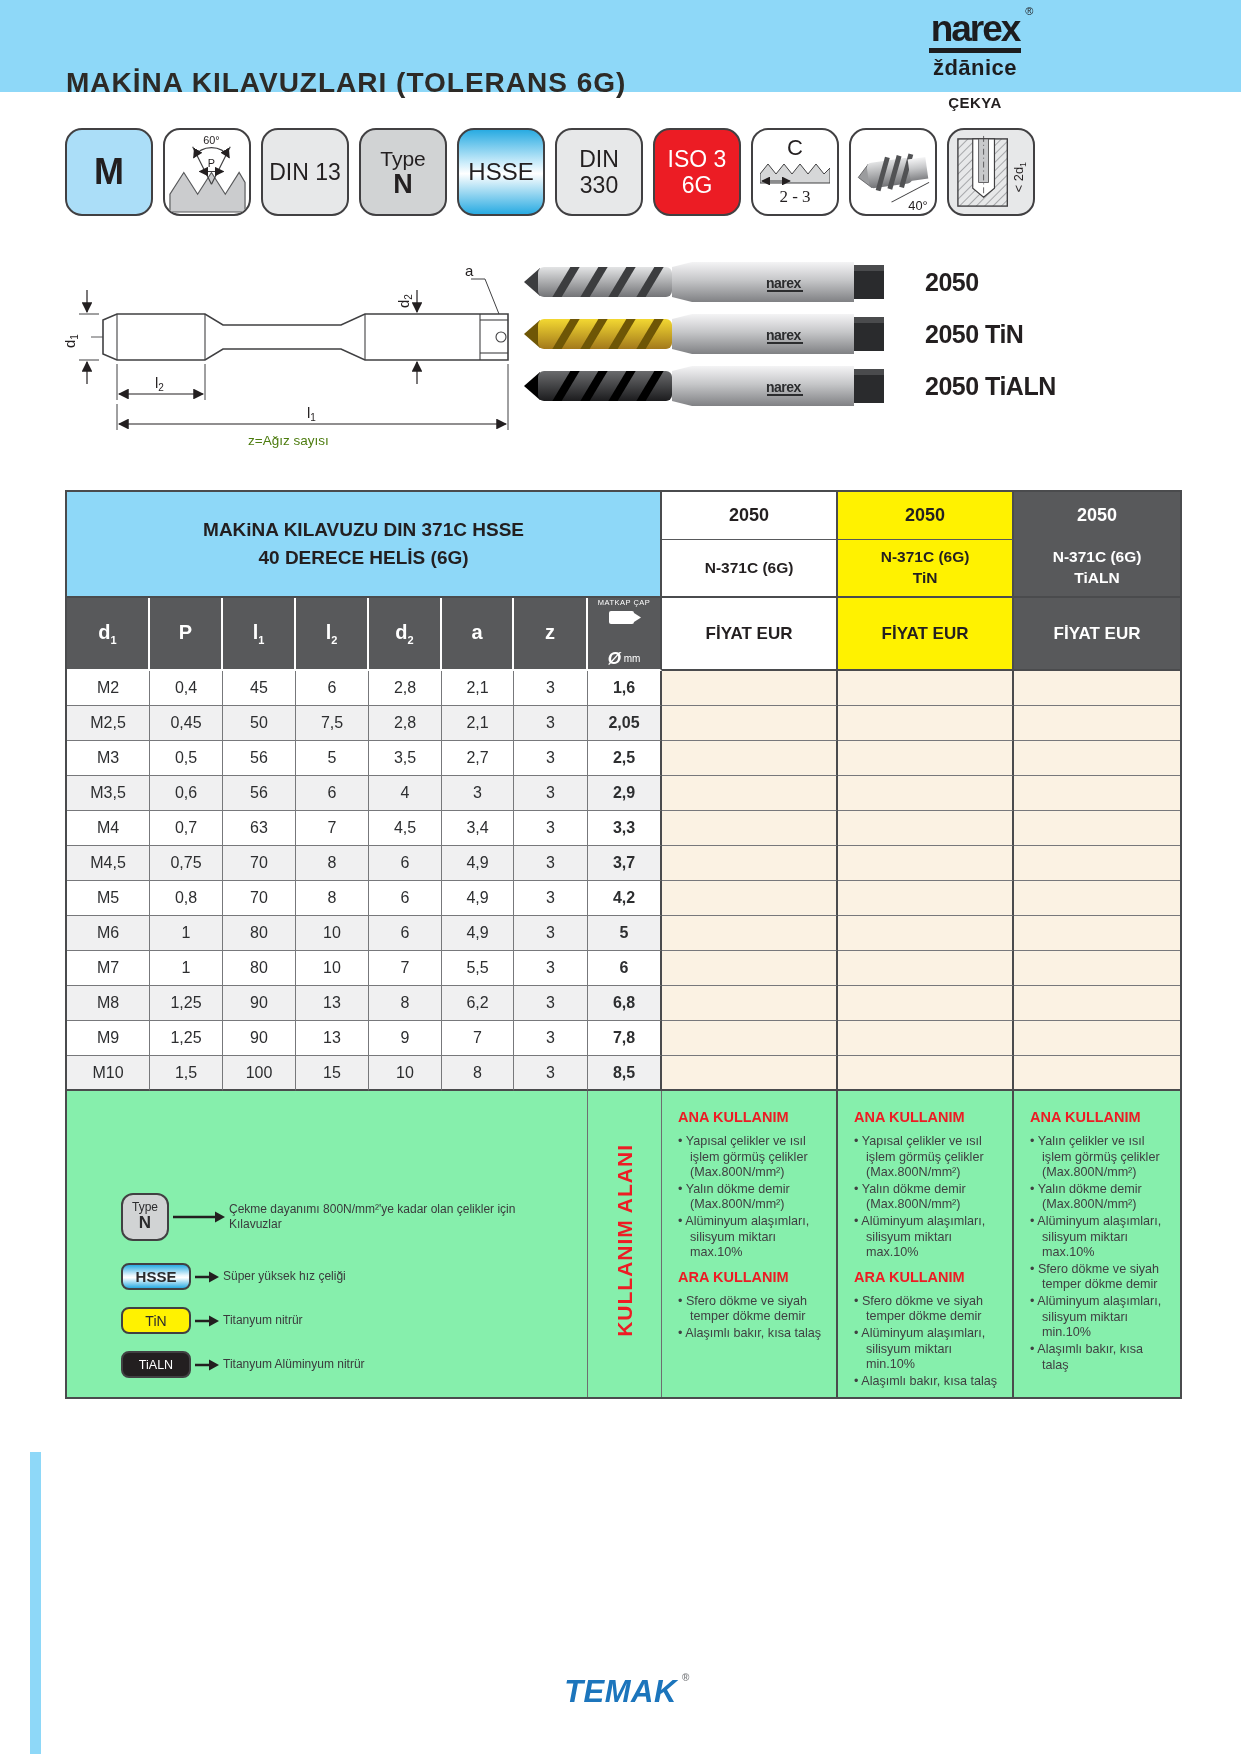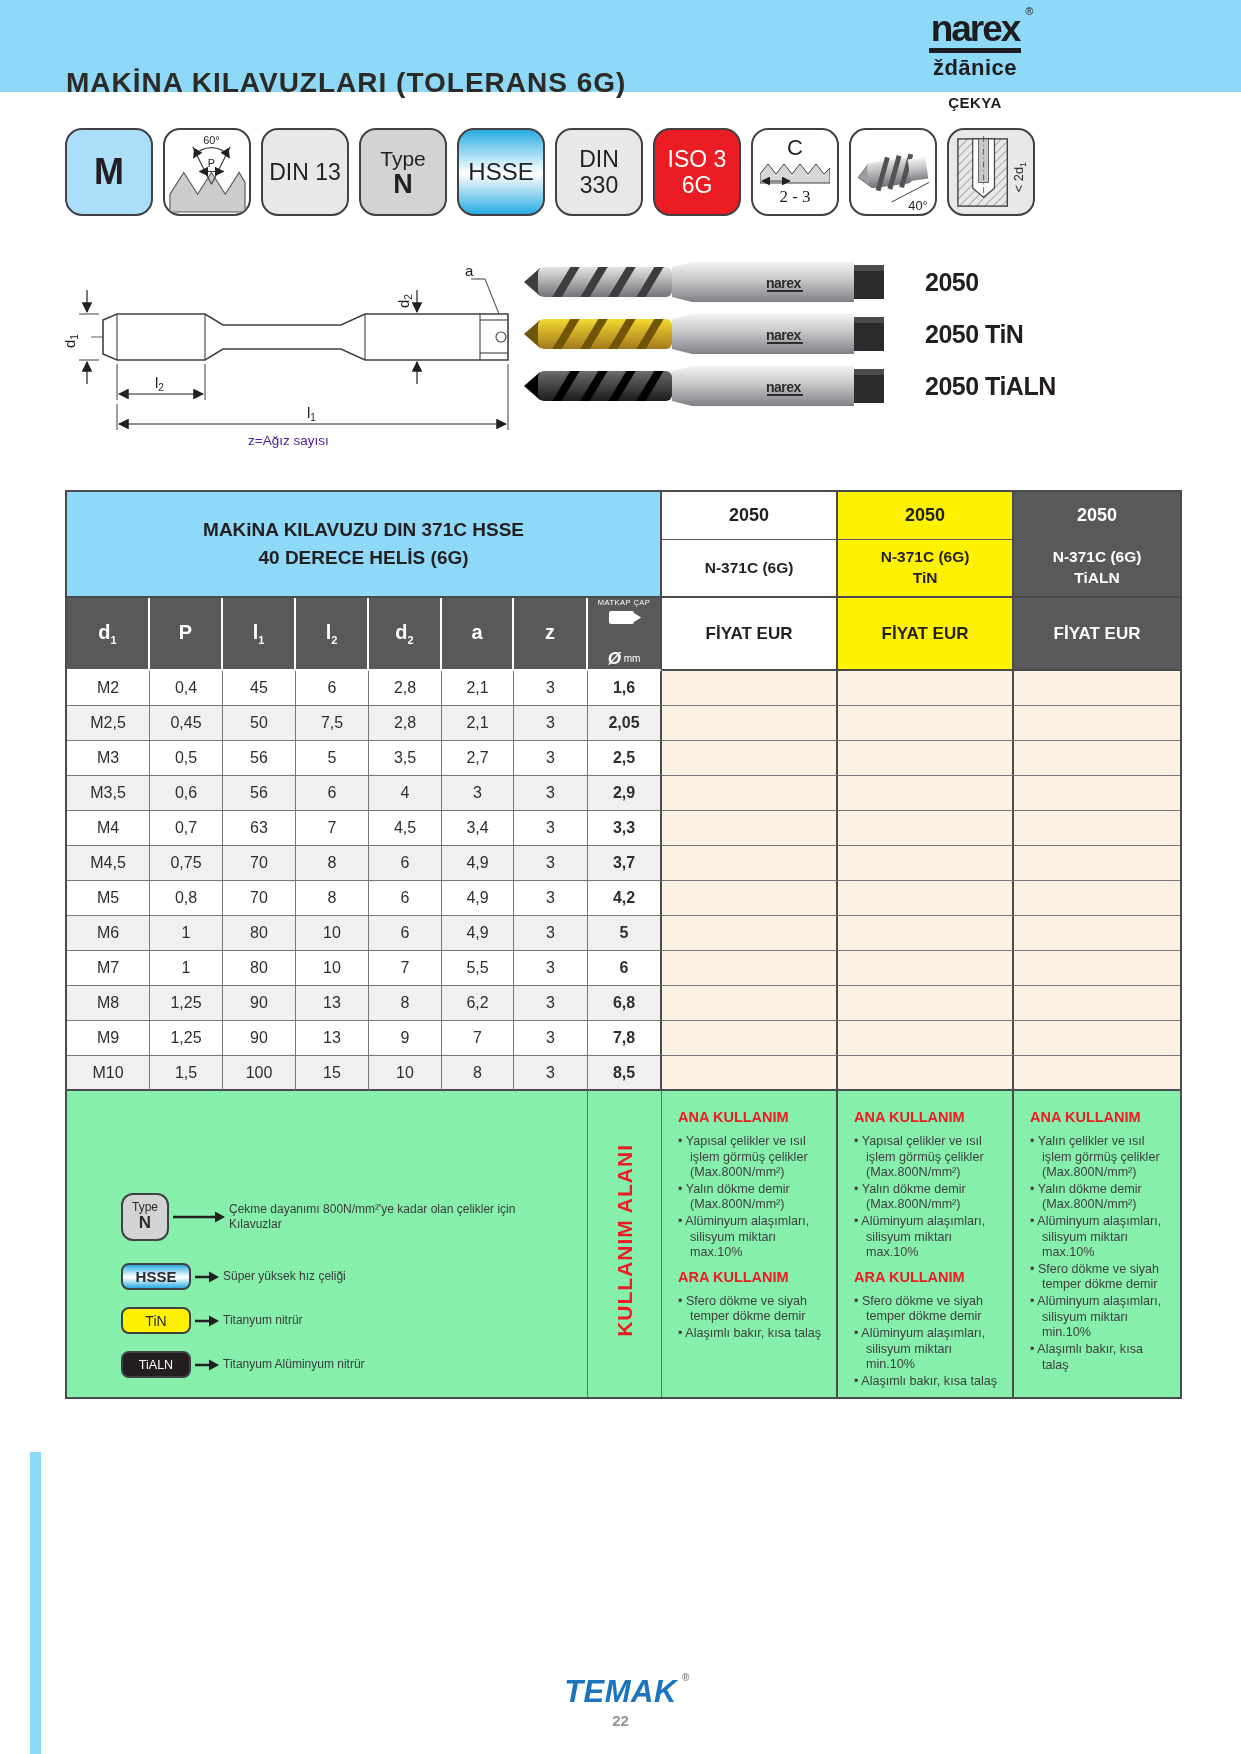--- a/index.html
+++ b/index.html
@@ -36,21 +36,21 @@
   .b-iso{background:#ec1c24;color:#fff;}
   .b-c .cletter{font-size:22px;line-height:1;margin-bottom:2px;}
   .b-c .crange{font-size:17px;margin-top:2px;font-family:Liberation Serif, serif;}
   .b-gray{background:#e7e8e9;}
 
   
   .drawing{position:absolute;left:65px;top:252px;width:445px;height:200px;}
   .drawing svg{display:block;}
   .drawing text{font-family:"Liberation Sans",sans-serif;font-size:15px;fill:#231f20;}
   .drawing .ss{font-size:10px;}
-  .z-label{position:absolute;left:183px;top:181px;font-size:13.5px;color:#4c1d95;}
+  .z-label{position:absolute;left:183px;top:181px;font-size:13.5px;color:#4d7c0f;}
 
   
   .products{position:absolute;left:520px;top:258px;}
   .tap-row{height:48px;margin-bottom:4px;}
   .prod-label{position:absolute;left:405px;width:200px;font-size:25px;font-weight:bold;
               letter-spacing:-0.5px;color:#231f20;white-space:nowrap;}
 
   
   .spec-table{position:absolute;left:65px;top:490px;border-collapse:separate;border-spacing:0;
               border:2px solid #4a4b4d;table-layout:fixed;width:1113px;}
@@ -645,14 +645,13 @@
             </ul>
           </td>
       </tr>
     </tbody>
   </table>
 
   <div class="edge-strip"></div>
   <div class="footer-logo">
     <span class="temak"><span>TEMAK</span><span class="reg">®</span></span>
   </div>
-  <div class="page-num">22</div>
 </div>
 
 </body></html>

